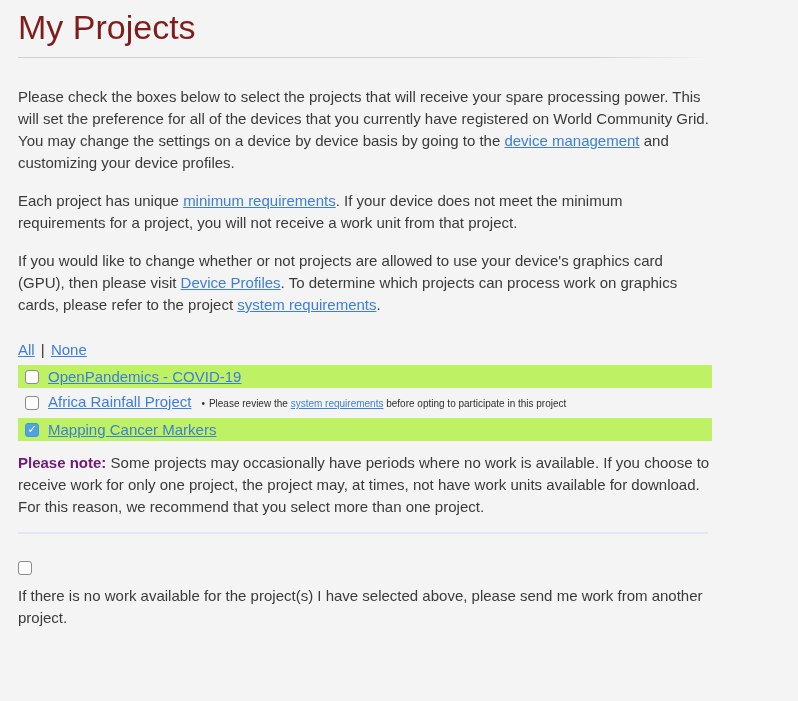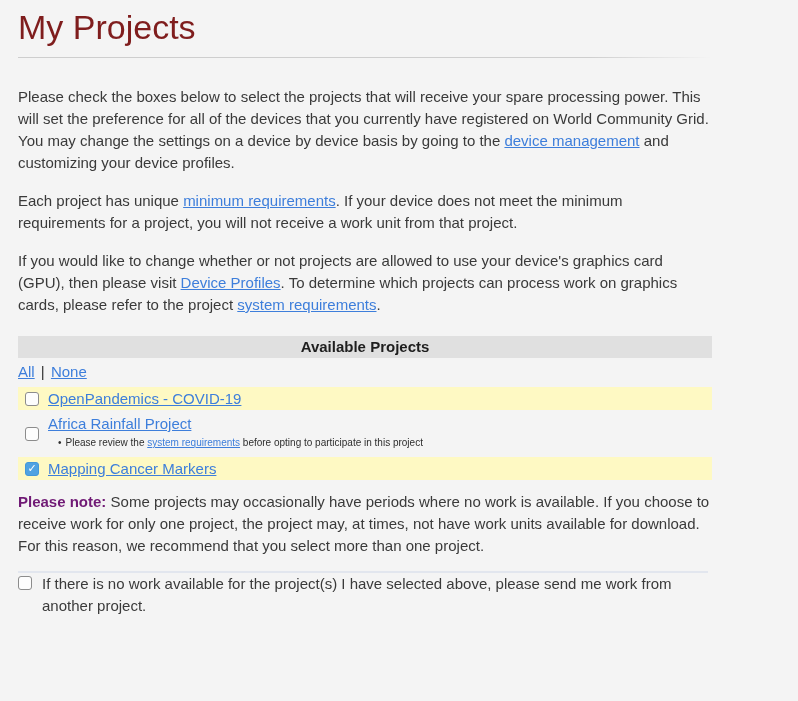--- a/index.html
+++ b/index.html
@@ -44,22 +44,22 @@
   .select-row { padding: 5px 0 4px 0; line-height: 18px; }
   .select-row .sep { color: #333; margin: 0 2px; }
   .project-row {
     display: flex;
     align-items: center;
     gap: 9px;
     padding: 3px 7px;
     margin-top: 2px;
     min-height: 16px;
   }
-  .project-row.shaded { background: #fef9c3; }
-  .project-row-content { display: flex; flex-direction: column; }
+  .project-row.shaded { background: #bef264; }
+  .project-row-content { display: flex; }
   .project-note {
     font-size: 10px;
     line-height: 16px;
     color: #2e2e2e;
     margin: 3px 0 1px 10px;
   }
   .project-note .bullet { margin-right: 4px; }
   .checkbox {
     width: 14px; height: 14px;
     flex: none;
@@ -89,41 +89,42 @@
     border: none;
     height: 2px;
     background: #e2e6ee;
     width: 690px;
     margin: 14px 0 0 0;
   }
   .option-row {
     display: flex;
     align-items: flex-start;
     gap: 10px;
+    margin-top: 24px;
     line-height: 22px;
     max-width: 694px;
+    flex-direction: column;
   }
   .option-row .checkbox { margin-top: 3px; }
 </style>
 </head>
 <body>
 
 <div class="container">
 
   <h1 class="page-title">My Projects</h1>
   <div class="title-divider"></div>
 
   <p><span>Please check the boxes below to select the projects that will receive your spare processing power. This will set the preference for all of the devices that you currently have registered on World Community Grid. You may change the settings on a device by device basis by going to the </span><a href="#">device management</a><span> and customizing your device profiles.</span></p>
 
   <p><span>Each project has unique </span><a href="#">minimum requirements</a><span>. If your device does not meet the minimum requirements for a project, you will not receive a work unit from that project.</span></p>
 
   <p><span>If you would like to change whether or not projects are allowed to use your device's graphics card (GPU), then please visit </span><a href="#">Device Profiles</a><span>. To determine which projects can process work on graphics cards, please refer to the project </span><a href="#">system requirements</a><span>.</span></p>
 
   <div class="projects-table">
-    <div class="table-header">Available Projects</div>
 
     <div class="select-row"><a href="#">All</a> <span class="sep">|</span> <a href="#">None</a></div>
 
     <div class="project-row shaded">
       <span class="checkbox"></span>
       <a href="#" class="project-link">OpenPandemics - COVID-19</a>
     </div>
 
     <div class="project-row">
       <span class="checkbox"></span>

